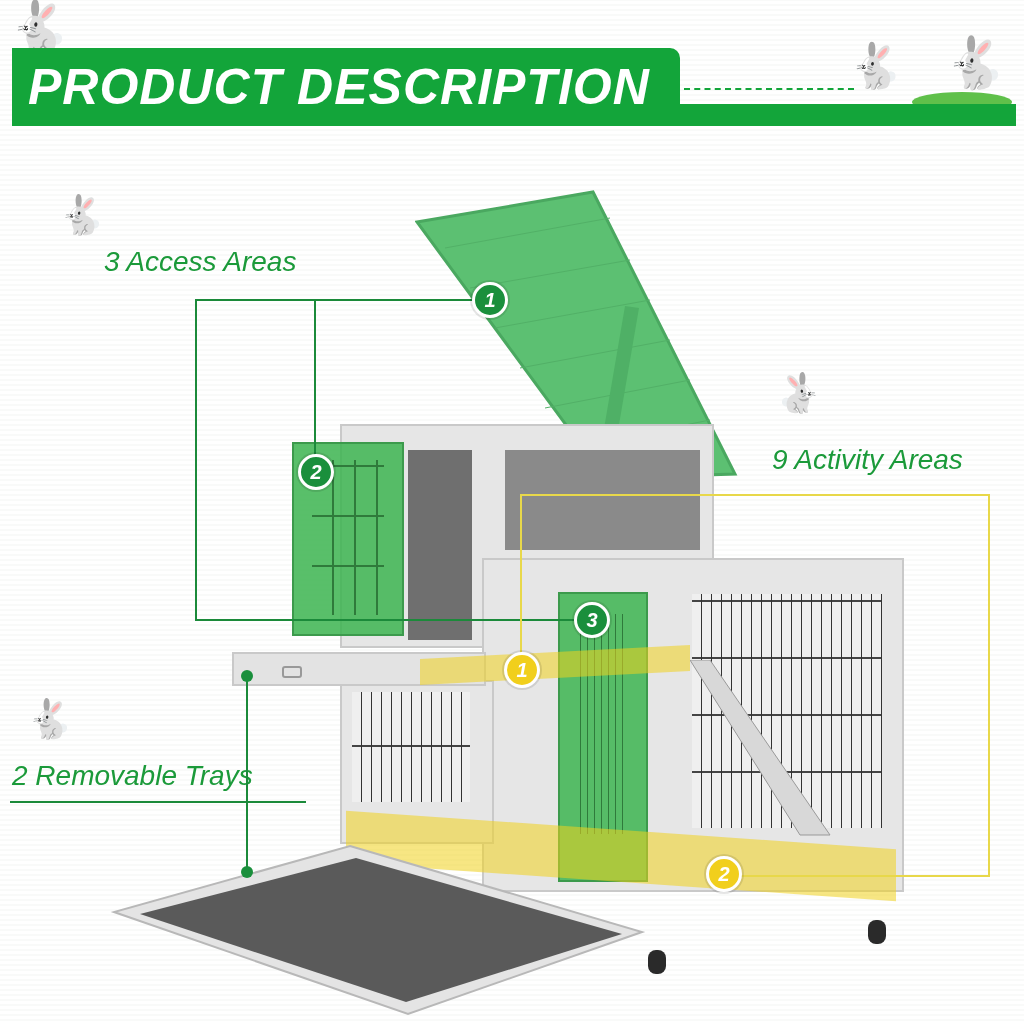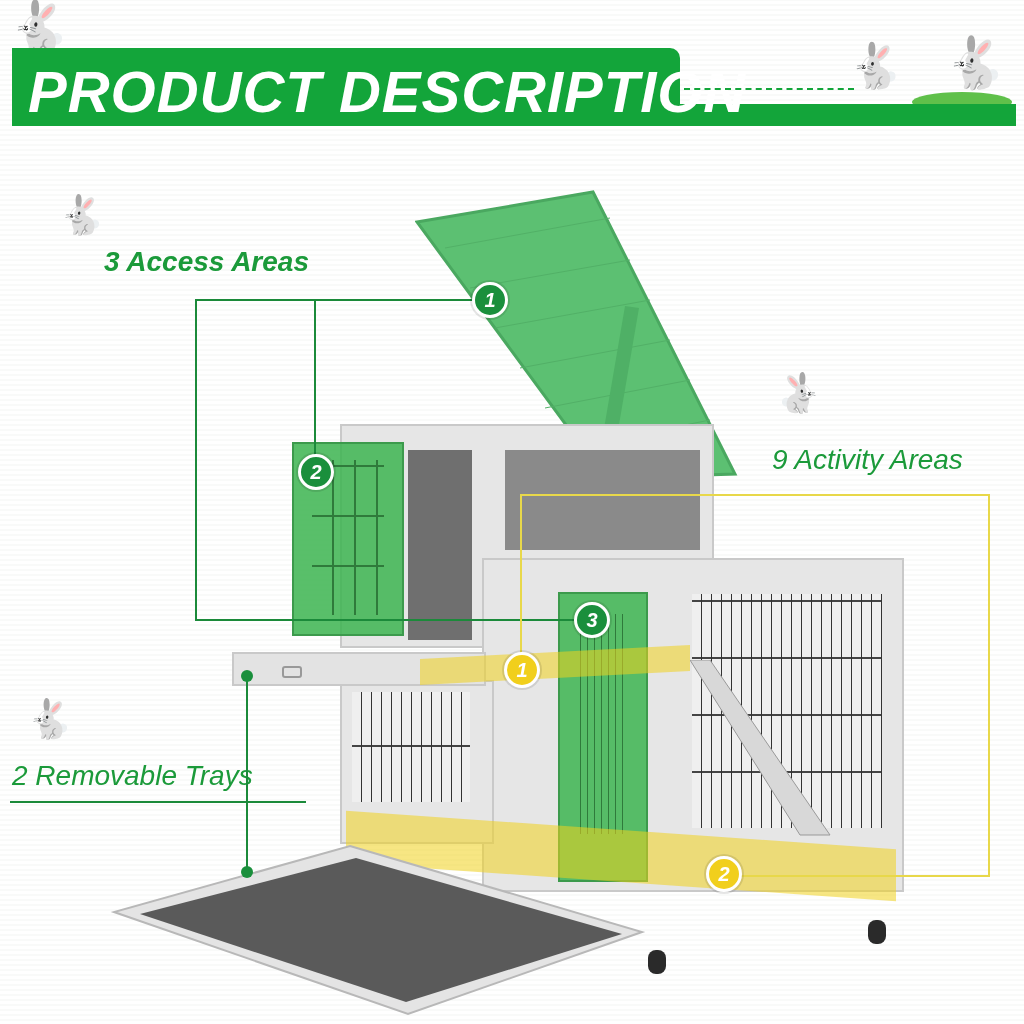--- a/index.html
+++ b/index.html
@@ -18,21 +18,21 @@
   .banner-bar {
     position: absolute; left: 0; top: 0; width: 668px; height: 78px;
     background: #13a53a; border-radius: 0 10px 0 0;
   }
   .banner-strip {
     position: absolute; left: 0; top: 56px; width: 1004px; height: 22px;
     background: #13a53a;
   }
   .banner-title {
     position: absolute; left: 16px; top: 10px; color: #ffffff;
-    font-size: 58px; font-weight: bold; font-style: italic; letter-spacing: 1px;
+    font-size: 50px; font-weight: bold; font-style: italic; letter-spacing: 1px;
     white-space: nowrap;
   }
   .banner-dash {
     position: absolute; left: 672px; top: 40px; width: 170px; border-top: 2px dashed #13a53a;
   }
 
   
   .feature-label {
     position: absolute; color: #1b9a3a; font-size: 28px; font-style: italic; white-space: nowrap;
   }
@@ -79,21 +79,21 @@
 <div class="abs" style="left:912px;top:92px;width:100px;height:20px;background:#5fc04a;border-radius:50%;"></div>
 
 <div class="banner">
   <div class="banner-strip"></div>
   <div class="banner-bar"></div>
   <div class="banner-title">PRODUCT DESCRIPTION</div>
   <div class="banner-dash"></div>
 </div>
 
 <div class="bunny" style="left:58px;top:196px;">🐇</div>
-<div class="feature-label" style="left:104px;top:246px;font-weight:bold;">3 Access Areas</div>
+<div class="feature-label" style="left:104px;top:246px;">3 Access Areas</div>
 
 <div class="bunny" style="left:776px;top:374px;transform:scaleX(-1);">🐇</div>
 <div class="feature-label" style="left:772px;top:444px;">9 Activity Areas</div>
 
 <div class="bunny" style="left:26px;top:700px;">🐇</div>
 <div class="feature-label" style="left:12px;top:760px;">2 Removable Trays</div>
 <div class="line-g" style="left:10px;top:801px;width:296px;height:2px;"></div>
 
 <div>
 

